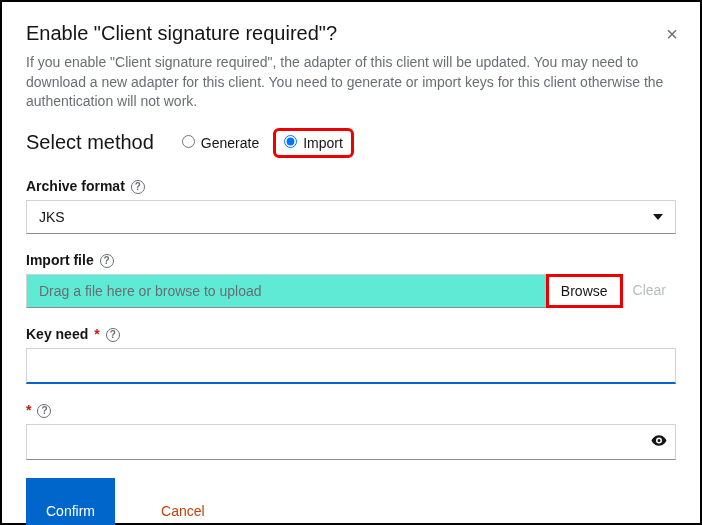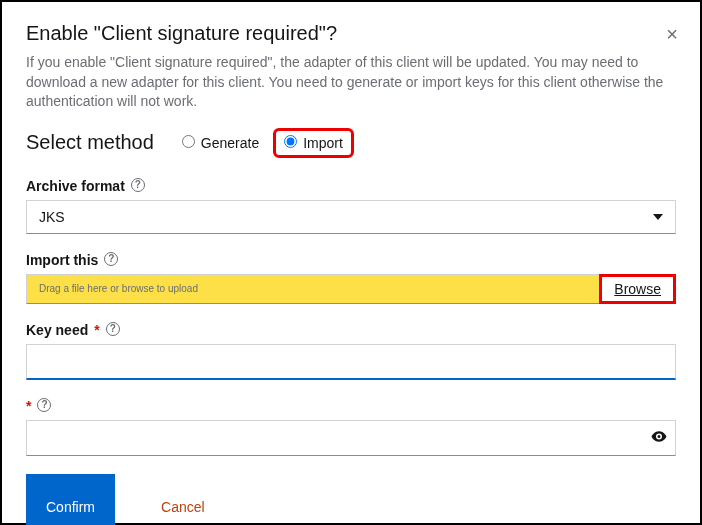--- a/index.html
+++ b/index.html
@@ -51,21 +51,21 @@
     border: 3px solid #e00;
     padding: 4px 8px;
     border-radius: 6px;
   }
   .field-block { margin-bottom: 18px; }
   .field-label {
     font-weight: 600;
     font-size: 14px;
     margin-bottom: 6px;
     display: flex;
-    align-items: flex-start;
+    align-items: flex-end;
     gap: 6px;
   }
   .req { color: #c9190b; }
   .help-icon {
     display: inline-flex;
     align-items: center;
     justify-content: center;
     width: 14px; height: 14px;
     border: 1px solid #6a6e73;
     border-radius: 50%;
@@ -91,37 +91,36 @@
     border-right: 5px solid transparent;
     border-top: 6px solid #151515;
   }
   .import-file-row {
     display: flex;
     align-items: stretch;
     gap: 0;
   }
   .drop-area {
     flex: 1;
-    background: #fde047;
+    background: #5eead4;
     border: 1px solid #d2d2d2;
     border-bottom: 1px solid #8a8d90;
     padding: 8px 12px;
     color: #6a6e73;
-    font-size: 10px;
+    font-size: 14px;
     display: flex;
     align-items: center;
     justify-content: space-between;
   }
   .browse-wrap {
     border: 3px solid #e00;
     margin-left: -1px;
     display: flex;
     align-items: center;
     padding: 0 4px;
-    text-decoration: underline;
   }
   .browse-link {
     color: #151515;
     padding: 4px 8px;
     font-size: 14px;
     cursor: pointer;
   }
   .clear-link {
     color: #b8bbbe;
     padding: 8px 10px;
@@ -207,30 +206,31 @@
       <span class="help-icon">?</span>
     </div>
     <div class="select-box">
       <span>JKS</span>
       <span class="caret-down"></span>
     </div>
   </div>
 
   <div class="field-block">
     <div class="field-label">
-      <span>Import this</span>
+      <span>Import file</span>
       <span class="help-icon">?</span>
     </div>
     <div class="import-file-row">
       <div class="drop-area">
         <span>Drag a file here or browse to upload</span>
       </div>
       <span class="browse-wrap">
         <span class="browse-link">Browse</span>
       </span>
+      <span class="clear-link">Clear</span>
     </div>
   </div>
 
   <div class="field-block">
     <div class="field-label">
       <span>Key need</span>
       <span class="req">*</span>
       <span class="help-icon">?</span>
     </div>
     <input class="text-input" type="text" value="" style="">

